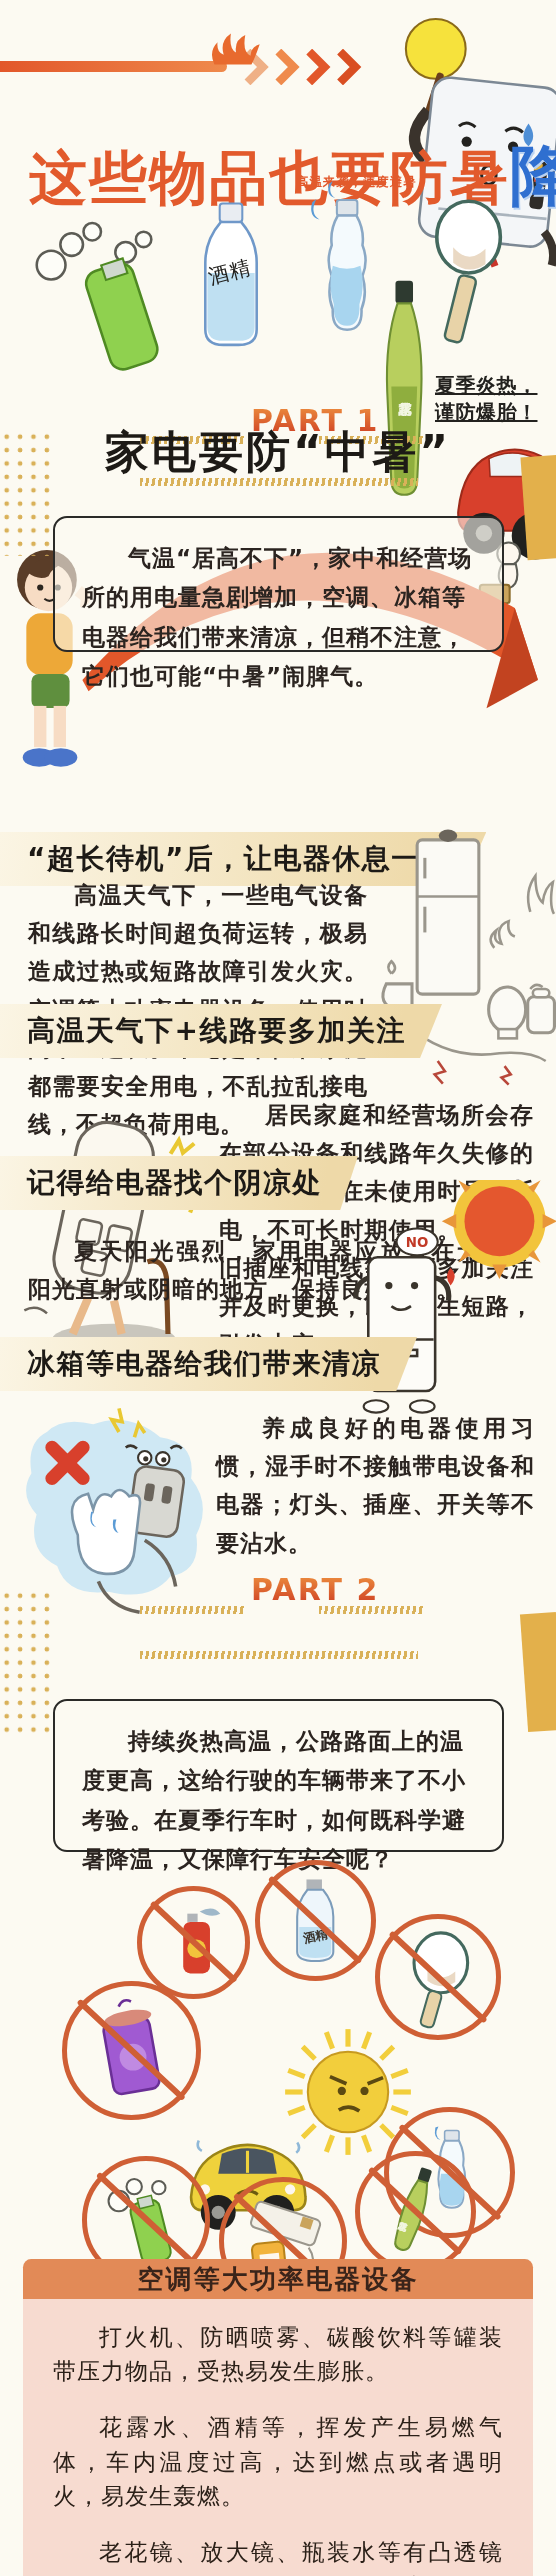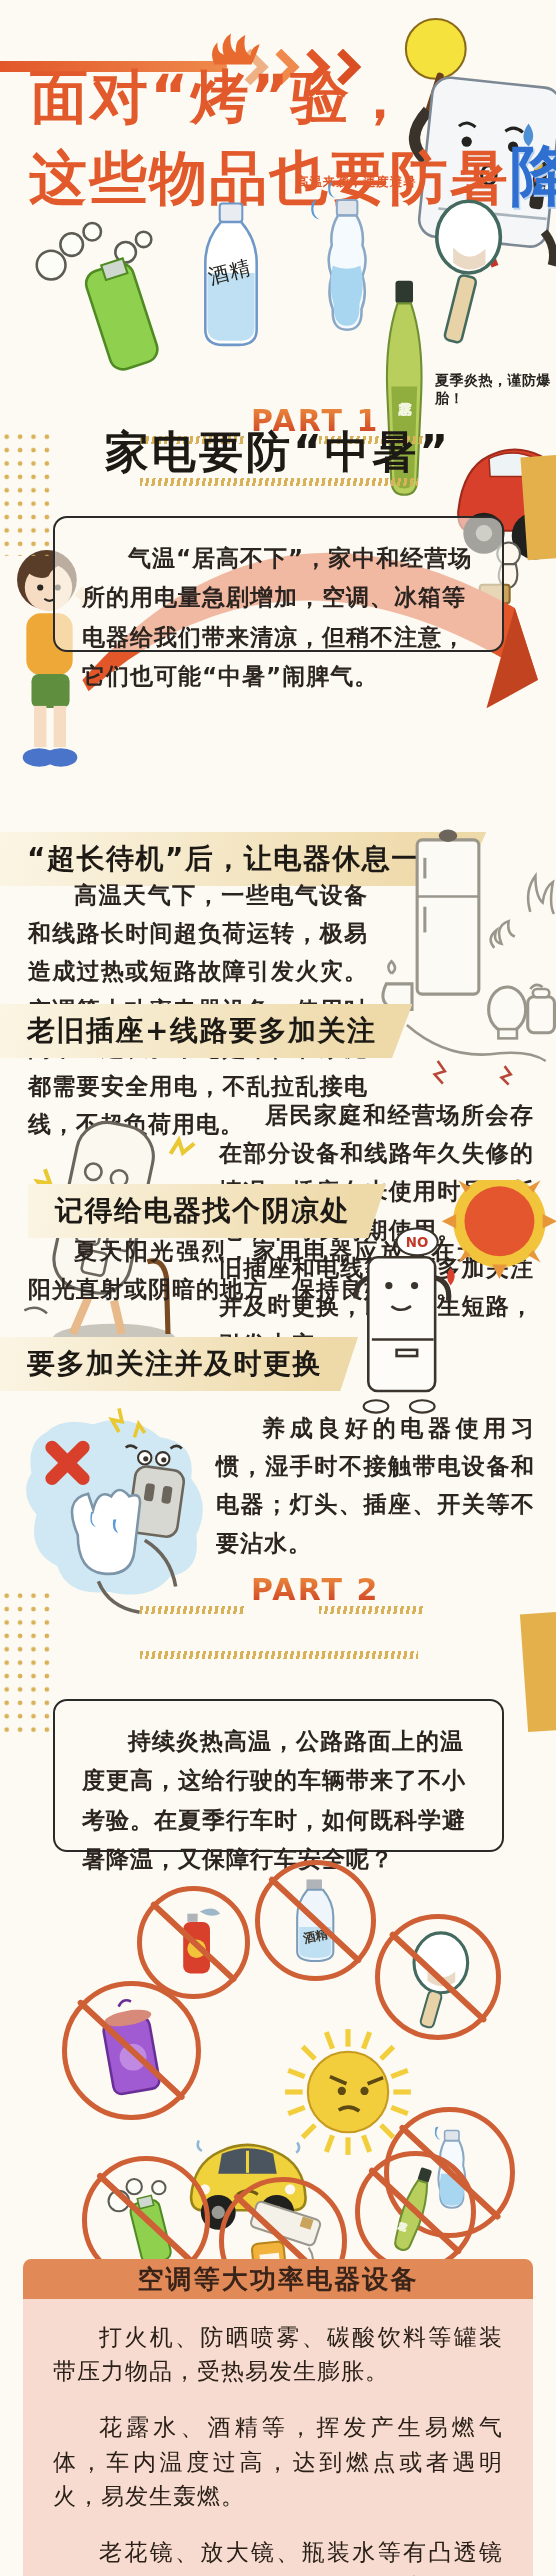--- a/index.html
+++ b/index.html
@@ -64,21 +64,20 @@
       <path d="M255 230 q18 26 0 44 q-20 -16 0 -44" fill="#4f8fd6"></path>
       <rect x="262" y="300" width="26" height="96" rx="8" fill="#2f2c28" transform="rotate(8 275 348)"></rect>
       <rect x="266" y="308" width="16" height="14" fill="#e2b13c" transform="rotate(8 274 315)"></rect>
       <rect x="266" y="330" width="16" height="14" fill="#cf4a2e" transform="rotate(8 274 337)"></rect>
       <rect x="266" y="352" width="16" height="14" fill="#3f7fc2" transform="rotate(8 274 359)"></rect>
       <path d="M170 455 l-18 55 M170 455 l20 52" stroke="#c8342a" stroke-width="14"></path>
       <path d="M285 440 Q310 470 300 505" stroke="#3a332c" stroke-width="16" fill="none"></path>
     </svg>
   </div>
 
-  <div class="abs big-title t-orange" style="left:30px;top:66px;">面对“烤”验，</div>
   <div class="abs" style="left:204px;top:31px;width:62px;height:36px;">
     <svg width="62" height="36" viewBox="0 0 120 70">
       <path d="M20 65 Q8 40 26 22 Q24 42 38 46 Q30 20 52 5 Q48 35 62 42 Q58 18 80 8 Q74 40 90 48 Q92 30 108 26 Q100 50 92 65 Z" fill="#e86a2e"></path>
     </svg>
   </div>
   <div class="abs tagline" style="left:296px;top:138px;">高温来袭，速度避暑！</div>
   <div class="abs big-title" style="left:29px;top:140px;">
     <span class="t-orange">这些物品也要防暑</span><span class="blue-word">降温</span>
   </div>
 
@@ -120,21 +119,21 @@
     </svg>
   </div>
   <div class="abs" style="left:380px;top:278px;width:49px;height:222px;">
     <svg width="49" height="222" viewBox="0 0 95 430">
       <rect x="30" y="5" width="34" height="44" rx="6" fill="#2e3a30"></rect>
       <path d="M34 49 Q10 120 14 220 L22 395 Q24 420 47 420 Q70 420 72 395 L80 220 Q84 120 60 49 Z" fill="#b8cf5e" stroke="#6f8f33" stroke-width="4"></path>
       <path d="M22 210 L72 210 L66 390 Q64 408 47 408 Q30 408 28 390 Z" fill="#8fae3e"></path>
     </svg>
     <div class="abs vlabel" style="left:15.5px;top:113px;font-size:13.4px;color:#f2f6e2;">花露水</div>
   </div>
-  <div class="abs" style="left:435px;top:372px;font-size:14px;font-weight:bold;color:#23221f;letter-spacing:0.5px;">夏季炎热，谨防爆胎！</div>
+  <div class="abs" style="left:435px;top:372px;font-size:20px;font-weight:bold;color:#23221f;letter-spacing:0.5px;text-decoration:underline;">夏季炎热，谨防爆胎！</div>
   <div class="abs" style="left:453px;top:407px;width:103px;height:201px;">
     <svg width="103" height="201" viewBox="0 0 200 390">
       <path d="M10 205 Q18 120 70 95 Q120 70 170 95 Q198 110 198 160 L198 215 Q198 240 170 240 L30 240 Q10 238 10 205 Z" fill="#d8402c" stroke="#9d2a1a" stroke-width="4"></path>
       <path d="M70 100 Q115 78 162 100 L168 135 L72 135 Z" fill="#eef3f5" stroke="#9d2a1a" stroke-width="3"></path>
       <circle cx="60" cy="245" r="40" fill="#20201e"></circle>
         <circle cx="60" cy="245" r="16" fill="#8d8d88"></circle>
       <circle cx="160" cy="250" r="46" fill="#20201e"></circle>
         <circle cx="160" cy="250" r="18" fill="#8d8d88"></circle>
       <circle cx="108" cy="285" r="22" fill="#fdf7ee" stroke="#5c5c55" stroke-width="4"></circle>
       <path d="M95 305 Q78 340 108 352 Q132 344 122 305 Z" fill="#fdf7ee" stroke="#5c5c55" stroke-width="4"></path>
@@ -198,41 +197,41 @@
       <rect x="238" y="408" width="36" height="18" stroke-width="5"></rect>
       <path d="M300 330 q10 -14 24 -4" fill="none" stroke-width="5"></path>
       <rect x="295" y="345" width="52" height="70" rx="12" stroke-width="6"></rect>
       <rect x="305" y="330" width="32" height="16" rx="8" stroke-width="5"></rect>
       <path d="M60 400 Q140 470 240 455 Q300 450 330 470" fill="none" stroke-width="5"></path>
       <path d="M120 470 l14 20 l-20 6 l16 18 M250 480 l12 16 l-18 6 l14 14" stroke="#b8473a" fill="none" stroke-width="5"></path>
     </svg>
   </div>
 
   <div class="abs" style="left:0;top:1004px;">
-    <span class="sec-head">老旧插座+线路要多加关注</span>
+    <span class="sec-head">高温天气下+线路要多加关注</span>
   </div>
   <div class="abs" style="left:15.5px;top:1092px;width:201px;height:278px;">
     <svg width="201" height="278" viewBox="0 0 390 540">
       <ellipse cx="190" cy="480" rx="120" ry="30" fill="#c9c6bd"></ellipse>
       <rect x="95" y="60" width="150" height="330" rx="60" fill="#fbf8ef" stroke="#6b655c" stroke-width="6" transform="rotate(12 170 225)"></rect>
       <circle cx="150" cy="155" r="16" fill="none" stroke="#6b655c" stroke-width="5"></circle>
       <circle cx="200" cy="168" r="16" fill="none" stroke="#6b655c" stroke-width="5"></circle>
       <path d="M150 205 q22 14 48 4" stroke="#6b655c" stroke-width="5" fill="none"></path>
       <rect x="120" y="250" width="44" height="44" rx="8" fill="none" stroke="#6b655c" stroke-width="5" transform="rotate(12 142 272)"></rect>
       <rect x="178" y="262" width="44" height="44" rx="8" fill="none" stroke="#6b655c" stroke-width="5" transform="rotate(12 200 284)"></rect>
       <rect x="130" y="310" width="44" height="44" rx="8" fill="none" stroke="#6b655c" stroke-width="5" transform="rotate(12 152 332)"></rect>
       <path d="M60 200 l-18 -26 l24 4 l-10 -28 M300 120 l16 -26 l8 24 l22 -18 M320 220 l26 -8 l-8 22" stroke="#e9c832" stroke-width="8" fill="none"></path>
       <path d="M255 330 Q285 320 292 360 L295 470" stroke="#7a4a22" stroke-width="10" fill="none"></path>
       <path d="M140 400 L110 470 M190 405 L205 470" stroke="#e8b98a" stroke-width="16"></path>
       <path d="M60 430 q-20 -18 -44 -6" stroke="#6b655c" stroke-width="5" fill="none"></path>
     </svg>
   </div>
   <div class="abs body-text" style="left:219px;top:1096px;width:315px;">居民家庭和经营场所会存在部分设备和线路年久失修的情况，插座在未使用时尽量断电，不可长时期使用。如遇老旧插座和电线等，要多加关注并及时更换，以免发生短路，引发火灾。</div>
 
-  <div class="abs" style="left:0;top:1184px;padding-left:28px;">
+  <div class="abs" style="left:0;top:1156px;">
     <span class="sec-head">记得给电器找个阴凉处</span>
   </div>
   <div class="abs body-text" style="left:28px;top:1232px;width:453px;">夏天阳光强烈，家用电器应放置在无阳光直射或阴暗的地方，保持良好通风。</div>
   <div class="abs" style="left:340px;top:1180px;width:216px;height:242px;">
     <svg width="216" height="242" viewBox="0 0 420 470">
       <g transform="translate(310,80)">
         <circle r="90" fill="#f2c43c"></circle>
         <g fill="#e8963a">
           <path d="M0 -112 L14 -84 L-14 -84 Z"></path>
             <path d="M0 112 L14 84 L-14 84 Z"></path>
@@ -256,21 +255,21 @@
       <circle cx="95" cy="205" r="7" fill="#3a342c"></circle>
         <circle cx="145" cy="205" r="7" fill="#3a342c"></circle>
       <path d="M100 245 q18 14 38 0" stroke="#3a342c" stroke-width="5" fill="none"></path>
       <path d="M55 190 q-26 10 -24 40 M185 190 q30 8 26 44" stroke="#3a342c" stroke-width="10" fill="none"></path>
       <ellipse cx="70" cy="440" rx="24" ry="12" fill="#fdfcf8" stroke="#3a342c" stroke-width="4"></ellipse>
       <ellipse cx="160" cy="440" rx="24" ry="12" fill="#fdfcf8" stroke="#3a342c" stroke-width="4"></ellipse>
     </svg>
   </div>
 
   <div class="abs" style="left:0;top:1337px;">
-    <span class="sec-head">要多加关注并及时更换</span>
+    <span class="sec-head">冰箱等电器给我们带来清凉</span>
   </div>
   <div class="abs" style="left:15.5px;top:1401px;width:206px;height:232px;">
     <svg width="206" height="232" viewBox="0 0 400 450">
       <path d="M60 60 Q20 80 30 140 Q5 180 40 220 Q20 290 80 320 Q100 380 180 370 Q260 390 300 340 Q360 330 350 260 Q380 200 340 150 Q350 80 280 70 Q220 20 150 45 Q90 30 60 60 Z" fill="#cfe8f4"></path>
       <path d="M70 90 l60 60 M130 90 l-60 60" stroke="#d8402c" stroke-width="26" stroke-linecap="round"></path>
       <path d="M200 60 l-14 -24 l20 4 l-6 -26 M230 70 l8 -26 l12 18" stroke="#e9c832" stroke-width="7" fill="none"></path>
       <circle cx="250" cy="110" r="13" fill="#fff" stroke="#3a342c" stroke-width="4"></circle>
       <circle cx="285" cy="112" r="13" fill="#fff" stroke="#3a342c" stroke-width="4"></circle>
       <circle cx="252" cy="112" r="5" fill="#3a342c"></circle>
         <circle cx="287" cy="114" r="5" fill="#3a342c"></circle>

